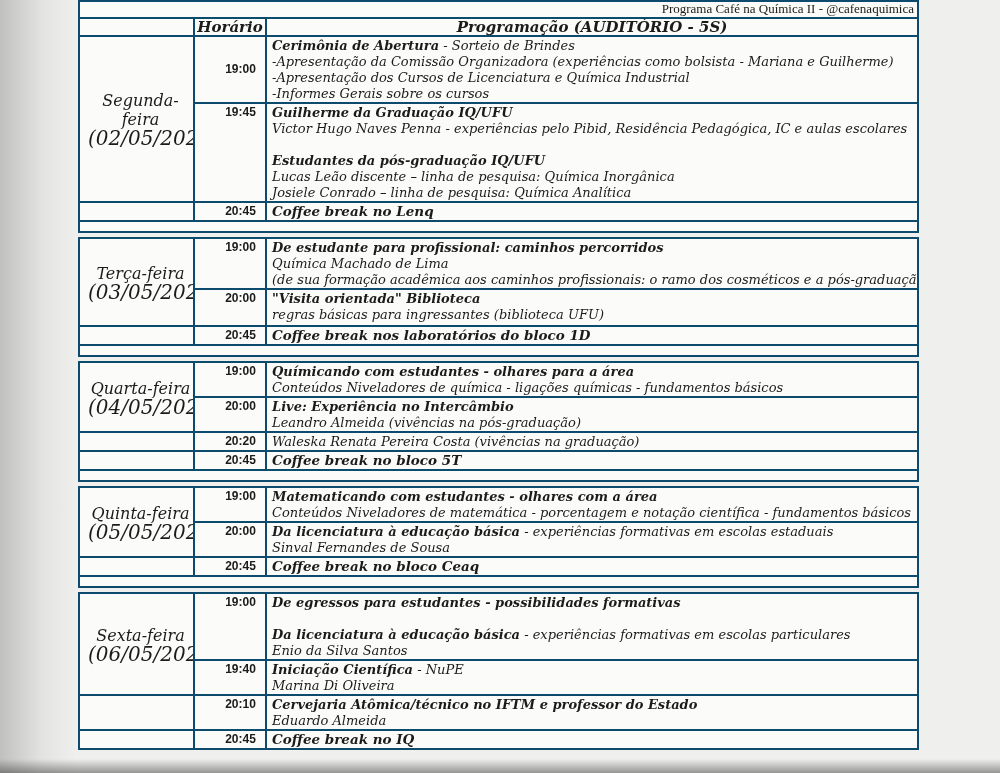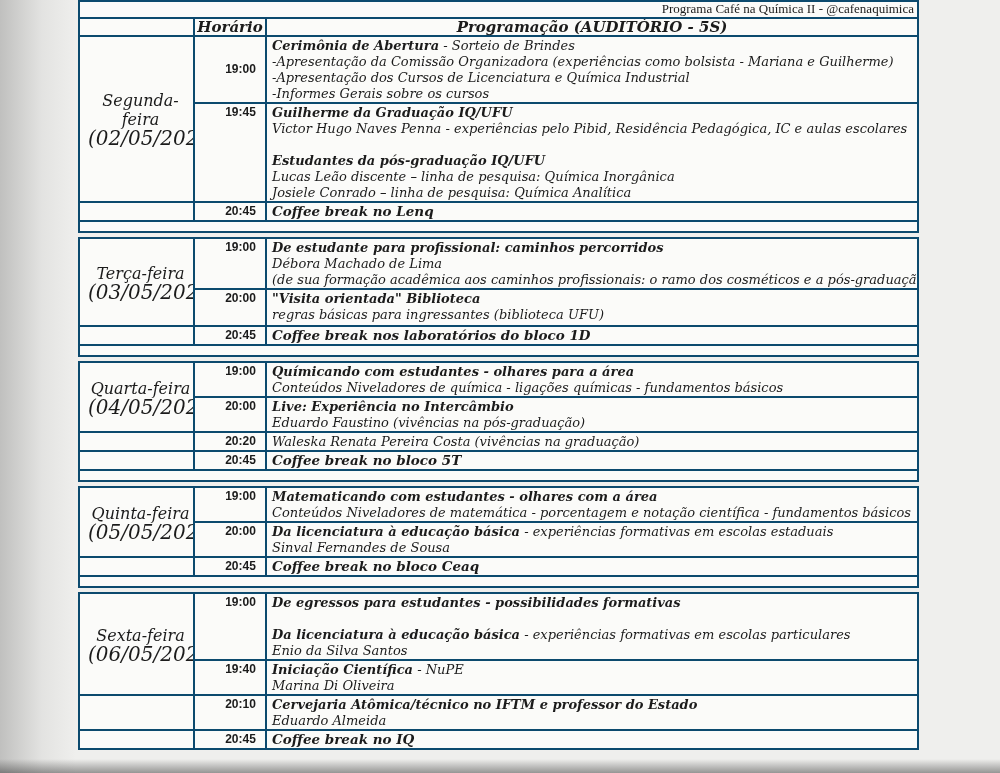--- a/index.html
+++ b/index.html
@@ -139,21 +139,21 @@
       </colgroup>
     <tbody>
         <tr class="h48">
       <td class="day" rowspan="2">
         <div class="day-name">Terça-feira</div>
         <div class="day-date">(03/05/2022)</div>
       </td>
       <td class="time">19:00</td>
       <td class="prog">
         <div class="ln"><b>De estudante para profissional: caminhos percorridos</b></div>
-        <div class="ln"><span>Débora Machado de Lima</span></div>
+        <div class="ln"><span>Química Machado de Lima</span></div>
         <div class="ln"><span>(de sua formação acadêmica aos caminhos profissionais: o ramo dos cosméticos e a pós-graduação)</span></div>
       </td>
     </tr>
     <tr class="h34">
       <td class="time">20:00</td>
       <td class="prog">
         <div class="ln"><b>"Visita orientada" Biblioteca</b></div>
         <div class="ln"><span>regras básicas para ingressantes (biblioteca UFU)</span></div>
       </td>
     </tr>
@@ -185,21 +185,21 @@
       <td class="time">19:00</td>
       <td class="prog">
         <div class="ln"><b>Químicando com estudantes - olhares para a área</b></div>
         <div class="ln"><span>Conteúdos Niveladores de química - ligações químicas - fundamentos básicos</span></div>
       </td>
     </tr>
     <tr class="h32">
       <td class="time">20:00</td>
       <td class="prog">
         <div class="ln"><b>Live: Experiência no Intercâmbio</b></div>
-        <div class="ln"><span>Eduardo Faustino (vivências na pós-graduação)</span></div>
+        <div class="ln"><span>Leandro Almeida (vivências na pós-graduação)</span></div>
       </td>
     </tr>
     <tr class="r-coffee">
       <td></td>
       <td class="time">20:20</td>
       <td class="prog">
         <div class="ln"><span>Waleska Renata Pereira Costa (vivências na graduação)</span></div>
       </td>
     </tr>
     <tr class="r-coffee">

